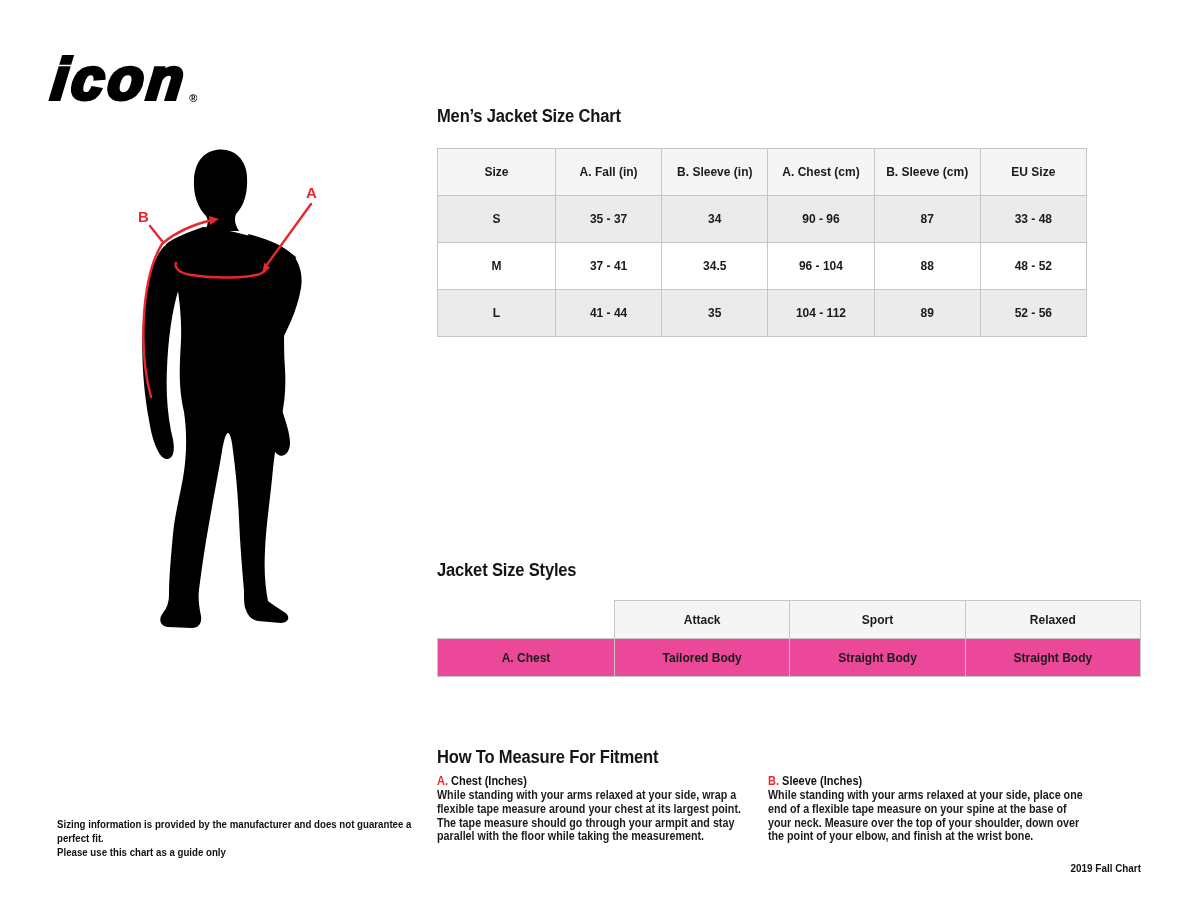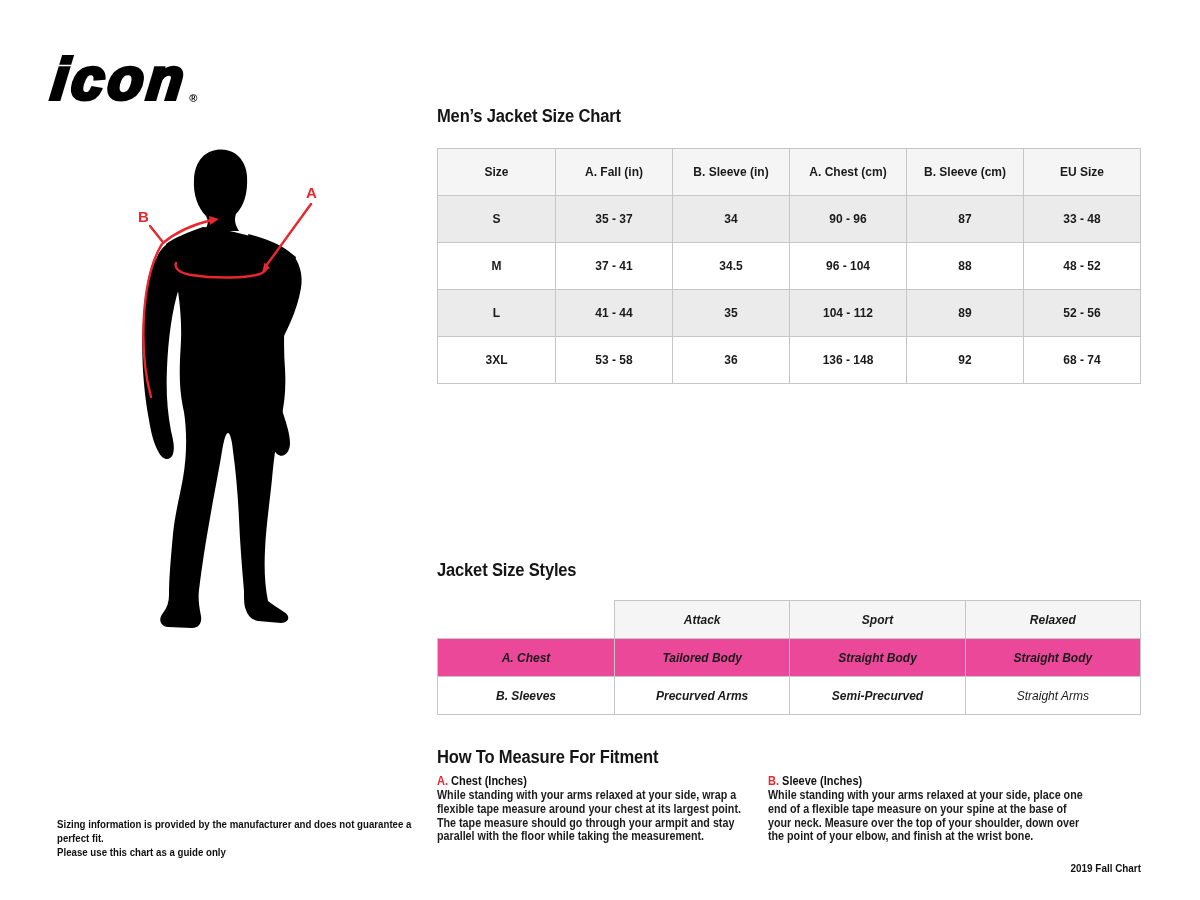--- a/index.html
+++ b/index.html
@@ -27,26 +27,26 @@
     position:absolute; font-size:18px; font-weight:bold; color:#151515;
     letter-spacing:-0.2px; transform:scaleX(0.92); transform-origin:0 0; white-space:nowrap;
   }
 
   
   table { border-collapse:collapse; table-layout:fixed; position:absolute; background:#fff; }
   th, td {
     border:1px solid #c6c6c6; text-align:center; vertical-align:middle;
     font-size:12px; font-weight:bold; color:#1a1a1a; padding:0;
   }
-  .size-table { left:437px; top:148px; width:704px; }
+  .size-table { left:437px; top:148px; width:650px; }
   .size-table th { height:47px; background:#f5f5f5; }
   .size-table td { height:47px; }
   .size-table tbody tr:nth-child(odd) td { background:#ebebeb; }
 
-  .styles-table { left:437px; top:600px; width:704px;font-style:italic; }
+  .styles-table { left:437px; top:600px; width:704px; }
   .styles-table th, .styles-table td { height:38px; }
   .styles-table thead th { background:#f5f5f5; }
   .styles-table thead th.blank { background:transparent; border:none; }
   .styles-table tbody tr:nth-child(1) td { background:#ec4899; }
   .styles-table td.lightweight { font-weight:normal; }
 
   
   .measure-col { position:absolute; top:774px; transform:scaleX(0.88); transform-origin:0 0; }
   .measure-col.a { left:437px; width:350px; }
   .measure-col.b { left:768px; width:360px; }
@@ -199,28 +199,20 @@
           <td>48 - 52</td>
       </tr>
       <tr>
         <td>L</td>
           <td>41 - 44</td>
           <td>35</td>
           <td>104 - 112</td>
           <td>89</td>
           <td>52 - 56</td>
       </tr>
-      <tr>
-        <td>3XL</td>
-          <td>53 - 58</td>
-          <td>36</td>
-          <td>136 - 148</td>
-          <td>92</td>
-          <td>68 - 74</td>
-      </tr>
     </tbody>
   </table>
 
   <h2 class="sec" style="left:437px; top:560px;">Jacket Size Styles</h2>
 
   <table class="styles-table">
     <colgroup>
         <col style="width:177px">
         <col>
         <col>
@@ -233,26 +225,20 @@
         <th>Sport</th>
         <th>Relaxed</th>
       </tr>
     </thead>
     <tbody>
       <tr>
         <td>A. Chest</td>
         <td>Tailored Body</td>
         <td>Straight Body</td>
         <td>Straight Body</td>
-      </tr>
-      <tr>
-        <td>B. Sleeves</td>
-        <td>Precurved Arms</td>
-        <td>Semi-Precurved</td>
-        <td class="lightweight">Straight Arms</td>
       </tr>
     </tbody>
   </table>
 
   <h2 class="sec" style="left:437px; top:747px;">How To Measure For Fitment</h2>
 
   <div class="measure-col a">
     <div class="measure-label">
       <span class="red">A.</span>
       <span>Chest (Inches)</span>

